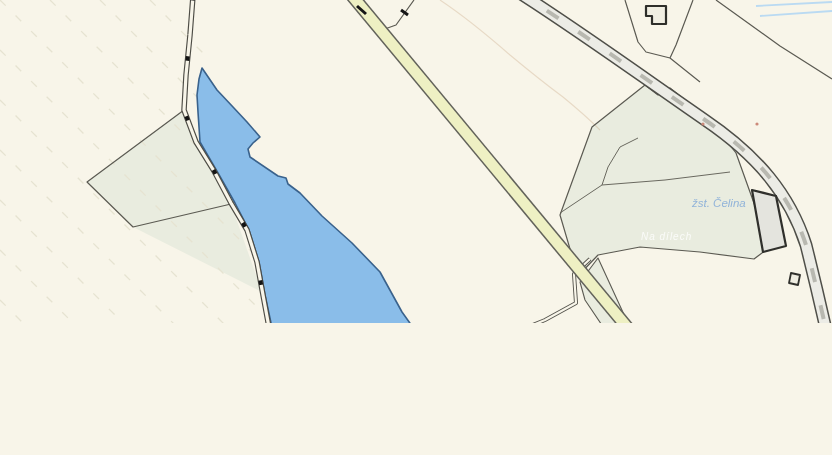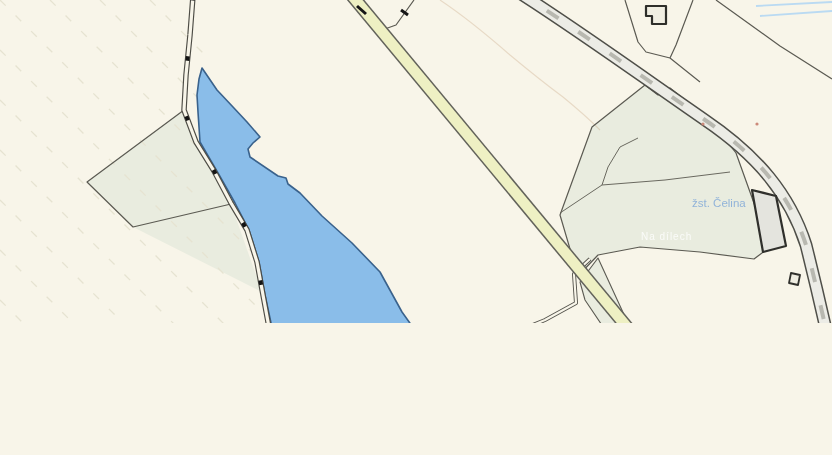--- a/index.html
+++ b/index.html
@@ -1,18 +1,18 @@
 <!DOCTYPE html>
 <html><head>
 <meta charset="utf-8">
 <style>
   html,body{margin:0;padding:0;background:#f8f5e9;}
   .viewport{
     position:relative;width:832px;height:323px;overflow:hidden;
-    background:#f8f5e9;font-family:"Liberation Sans",sans-serif;
+    background:#f8f5e9;font-family:"Liberation Sans",sans-serif;font-style:italic;
   }
   .viewport svg{position:absolute;left:0;top:0;display:block;}
   svg path{stroke-linejoin:round;stroke-linecap:butt;}
   svg text{font-family:"Liberation Sans",sans-serif;}
 </style>
 </head>
 <body>
 
 <div class="viewport">
   <svg xmlns="http://www.w3.org/2000/svg" width="832" height="455" viewBox="0 0 832 455">

